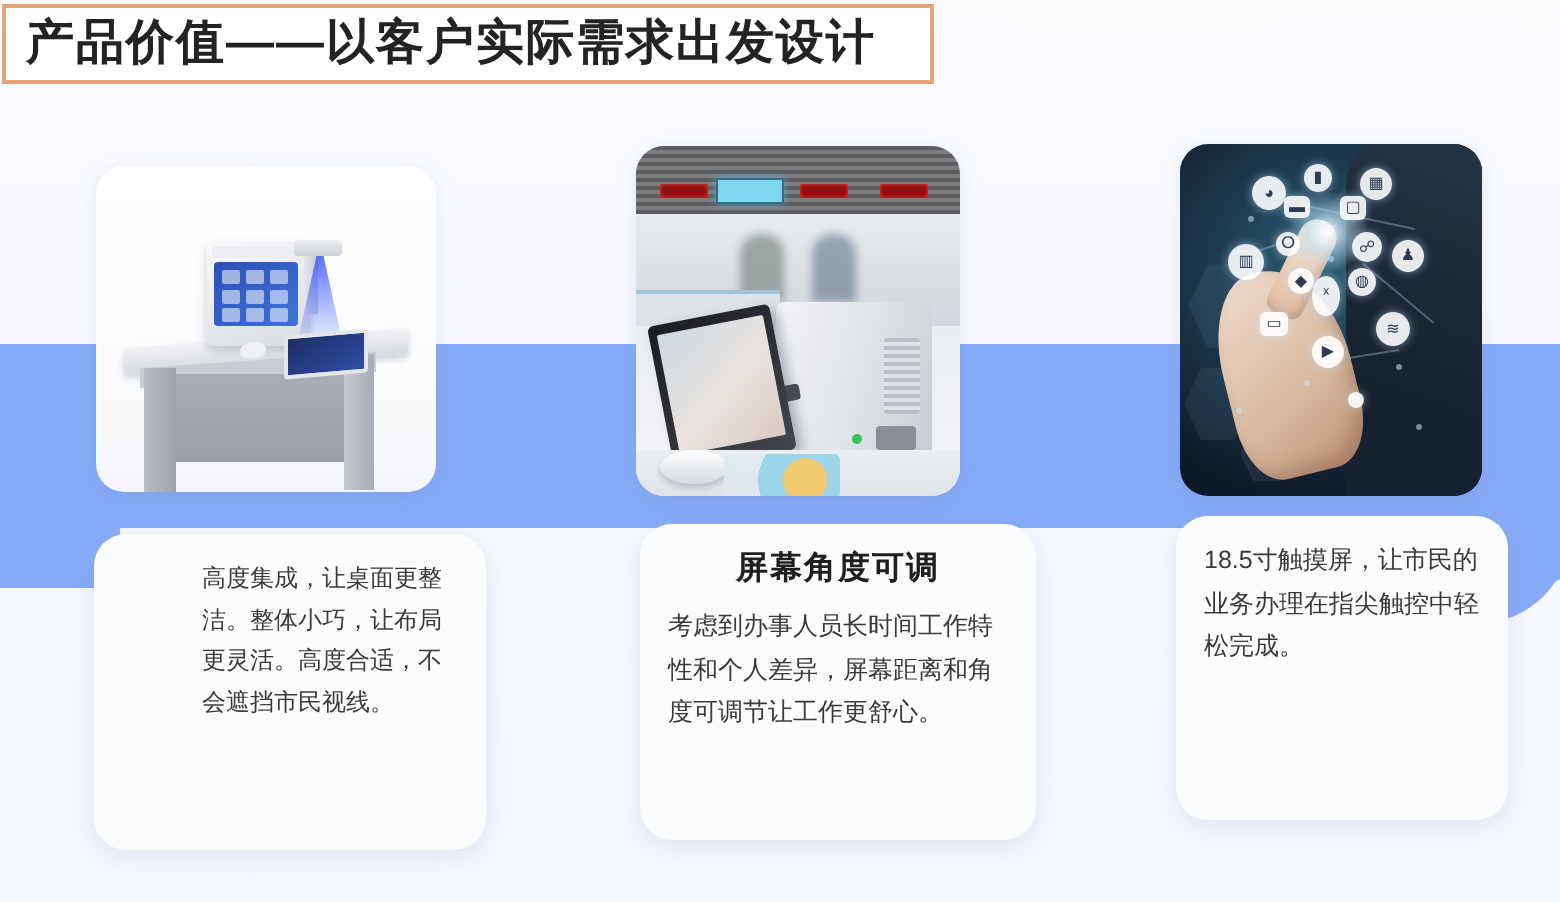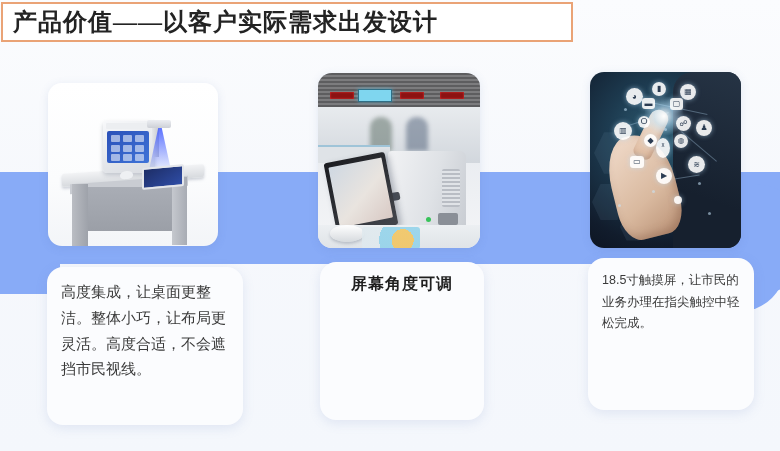--- a/index.html
+++ b/index.html
@@ -22,27 +22,26 @@
     inset: 0;
     background: linear-gradient(180deg, #fbfcfe 0%, #f6f8fc 45%, #f4f7fc 100%);
     overflow: hidden;
   }
 
   
   #title-box {
     position: absolute;
     left: 1px;
     top: 2px;
-    width: 572px;
+    width: 466px;
     height: 40px;
     background: #ffffff;
     border: 2px solid #eaa376;
     display: flex;
     align-items: center;
-    font-family: Liberation Serif, serif;
   }
   #title-text {
     font-size: 24px;
     font-weight: 700;
     color: #232323;
     letter-spacing: 1px;
     padding-left: 10px;
     white-space: nowrap;
     line-height: 1;
   }
@@ -310,39 +309,39 @@
 
   
   .text-card {
     position: absolute;
     background: #fbfcfe;
     border-radius: 16px;
     box-shadow: 0 3px 12px rgba(110,135,190,0.16);
     padding: 12px 14px 10px;
   }
   .c0 .text-card { left: 47px;  top: 267px; width: 196px; height: 158px; }
-  .c1 .text-card { left: 20px;  top: 262px; width: 164px; height: 158px; }
+  .c1 .text-card { left: 20px;  top: 262px; width: 198px; height: 158px; }
   .c2 .text-card { left: 18px;  top: 258px; width: 166px; height: 152px; }
 
   .card-title {
     text-align: center;
     font-size: 16px;
     font-weight: 700;
     color: #1f1f1f;
     letter-spacing: 1px;
     margin-bottom: 8px;
     white-space: nowrap;
   }
   .card-body {
     font-size: 12.5px;
     line-height: 1.72;
     color: #3a3a3a;
     text-align: left;
   }
-  .c0 .card-body { font-size: 15px; }
+  .c0 .card-body { font-size: 12px; margin-left: 40px; }
   .c1 .card-body { text-indent: 0; }
 
   
   #band-tail {
     position: absolute;
     left: 690px; top: 250px; width: 96px; height: 62px;
     background: #88abf7;
     border-radius: 0 0 48px 0;
   }
 </style>
@@ -411,20 +410,21 @@
       <div class="kiosk-led"></div>
       <div class="hinge"></div>
       <div class="tilt-screen"></div>
       <div class="desk-surface"></div>
       <div class="puck"></div>
       <div class="sticker"></div>
     </div>
 
     <div class="text-card">
       <div class="card-title">屏幕角度可调</div>
+      <div class="card-body">考虑到办事人员长时间工作特性和个人差异，屏幕距离和角度可调节让工作更舒心。</div>
     </div>
   </div>
 
   <div class="column c2">
 
     <div class="photo-card ph3">
       <div class="sleeve"></div>
       <div class="hex h1"></div>
       <div class="hex h2"></div>
       <div class="hex h3"></div>

